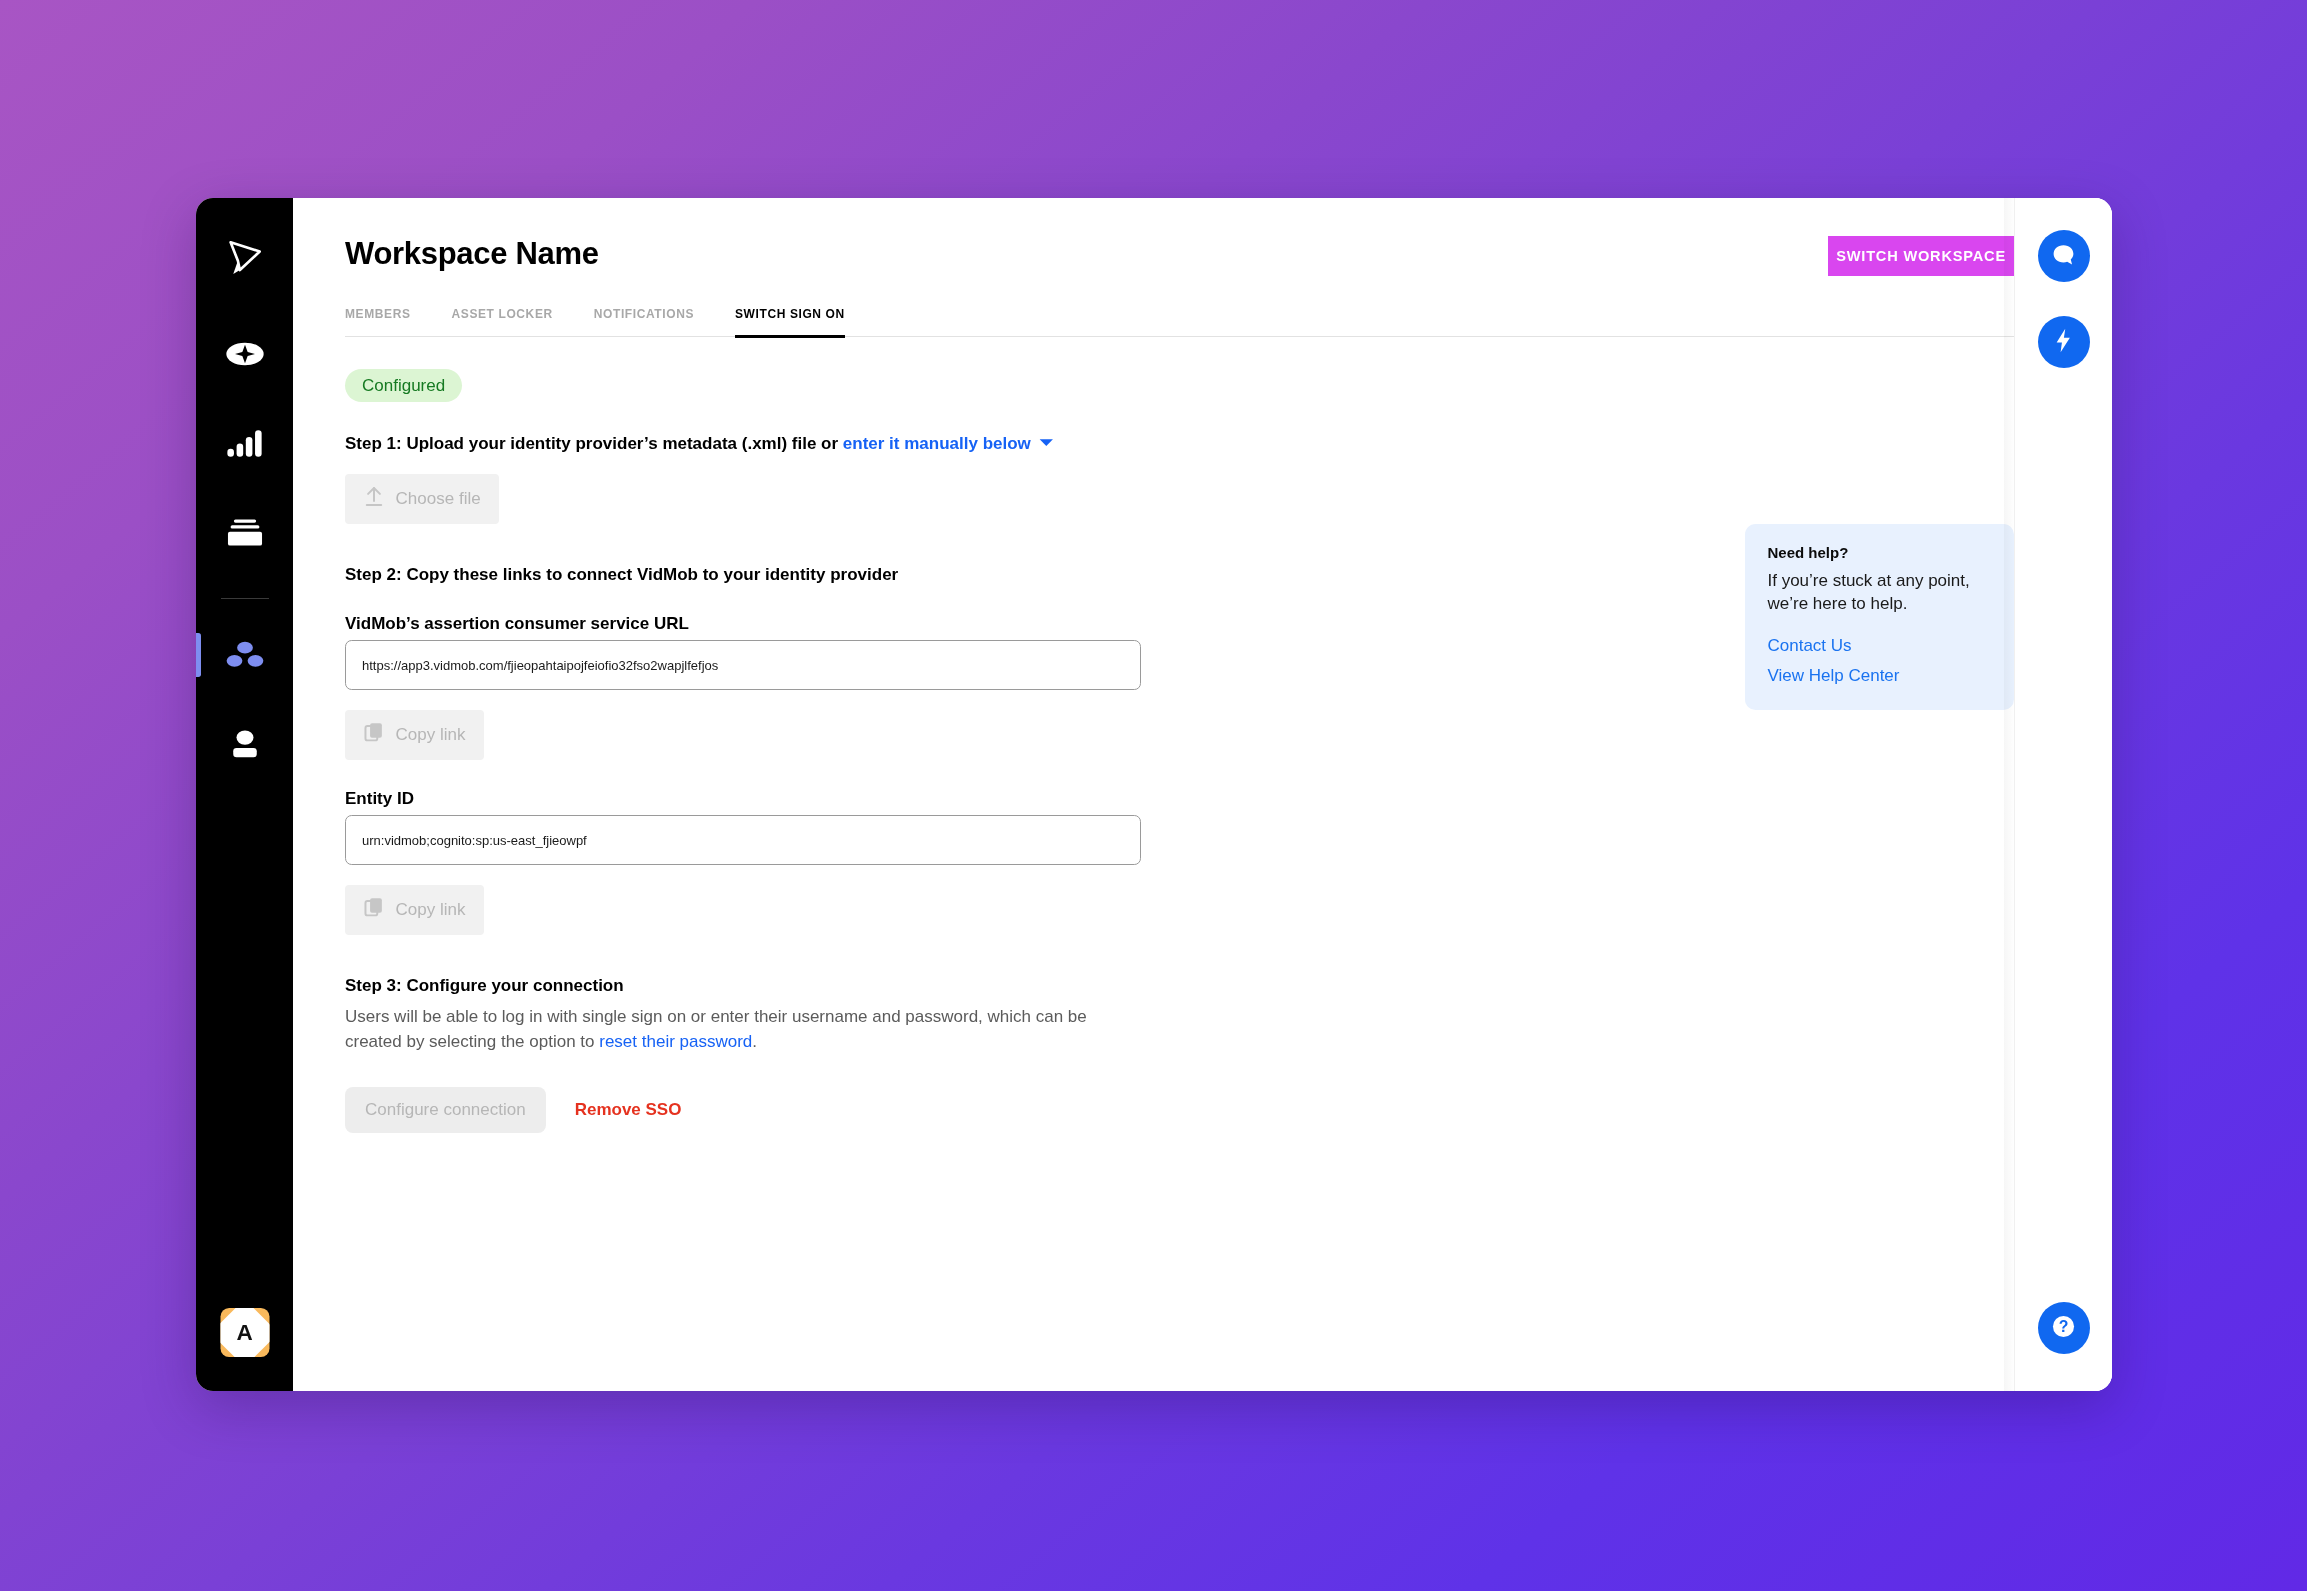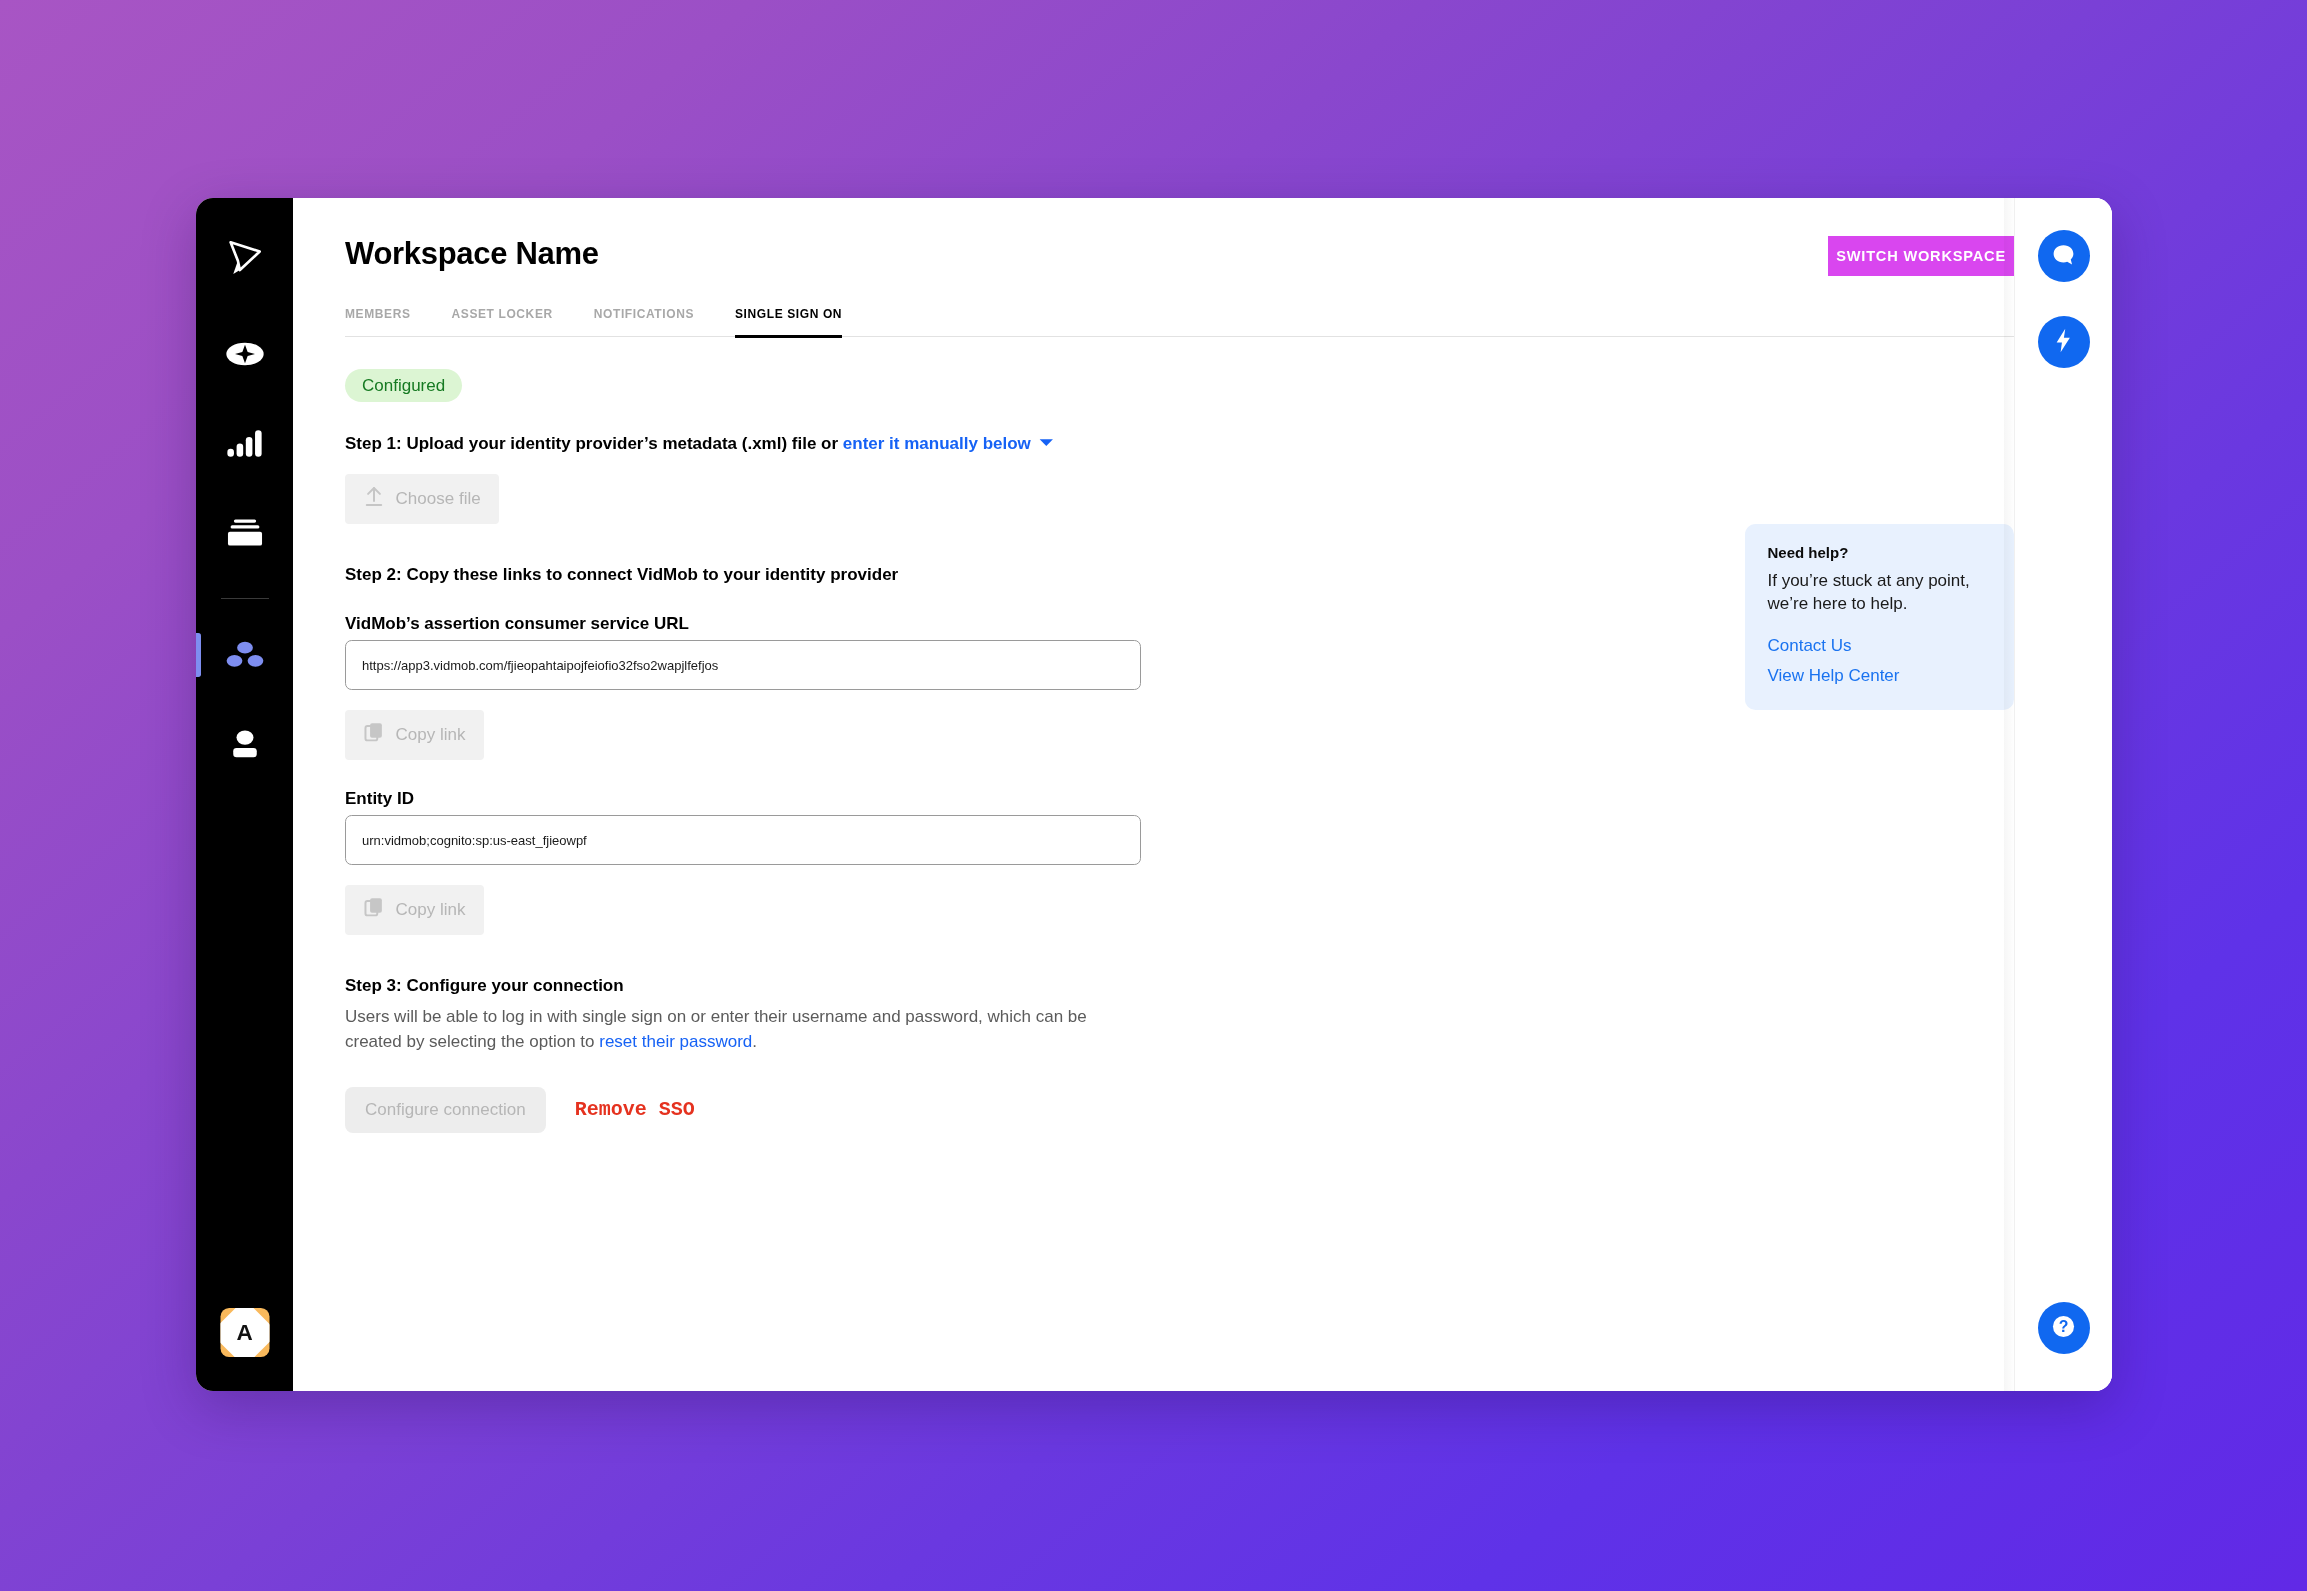--- a/index.html
+++ b/index.html
@@ -282,22 +282,22 @@
     padding: 13.3px 20px;
     font-family: "Liberation Sans", sans-serif;
     font-size: 17px;
     color: #b6b6b6;
     cursor: default;
   }
 
   .btn-danger {
     background: none;
     border: none;
-    font-family: Liberation Mono, monospace;
-    font-size: 20px;
+    font-family: Liberation Sans, sans-serif;
+    font-size: 17px;
     font-weight: bold;
     color: #e5321f;
     cursor: pointer;
     padding: 0;
   }
 
   
   .help-card {
     position: absolute;
     right: 98px;
@@ -446,21 +446,21 @@
 
       <div class="header-row">
         <h1 class="page-title">Workspace Name</h1>
         <button class="switch-workspace">SWITCH WORKSPACE</button>
       </div>
 
       <div class="tabs">
         <div class="tab">MEMBERS</div>
         <div class="tab">ASSET LOCKER</div>
         <div class="tab">NOTIFICATIONS</div>
-        <div class="tab active">SINGLE SIGN ON</div>
+        <div class="tab active">SWITCH SIGN ON</div>
       </div>
 
       <div class="badge">Configured</div>
 
       
       <div class="step-title">
         <span>Step 1: Upload your identity provider’s metadata (.xml) file or </span><a class="link">enter it manually below</a><span class="caret"><svg width="14.6" height="9.3" viewBox="0 0 22 14">
               <path d="M1 2 L11 12 L21 2 Z" fill="#1662f5"></path>
             </svg></span>
       </div>

